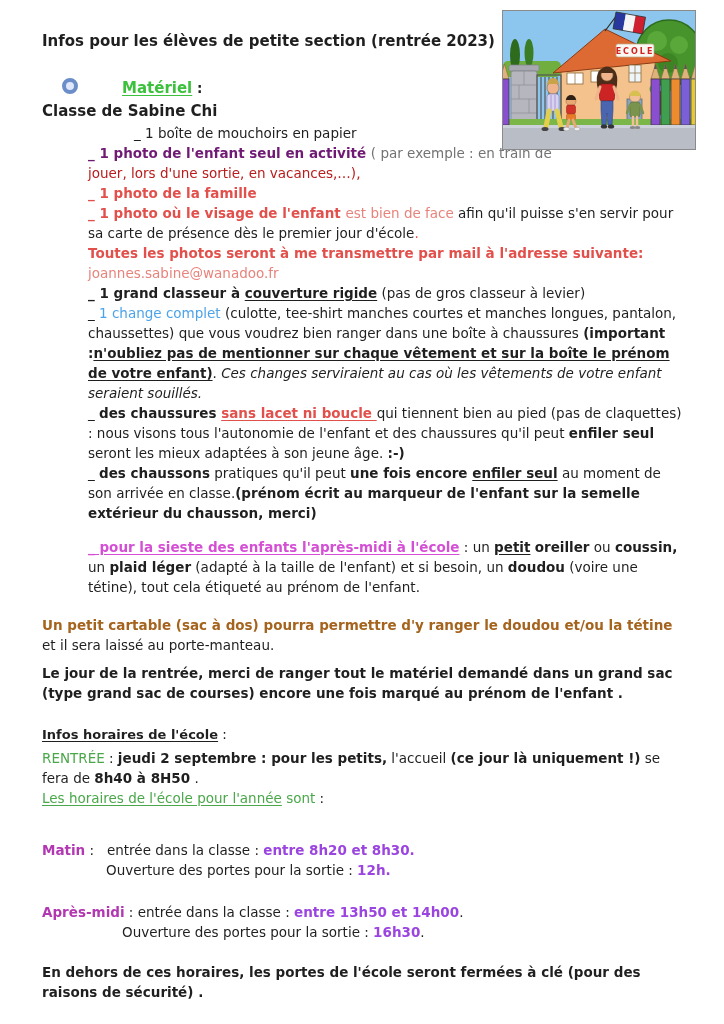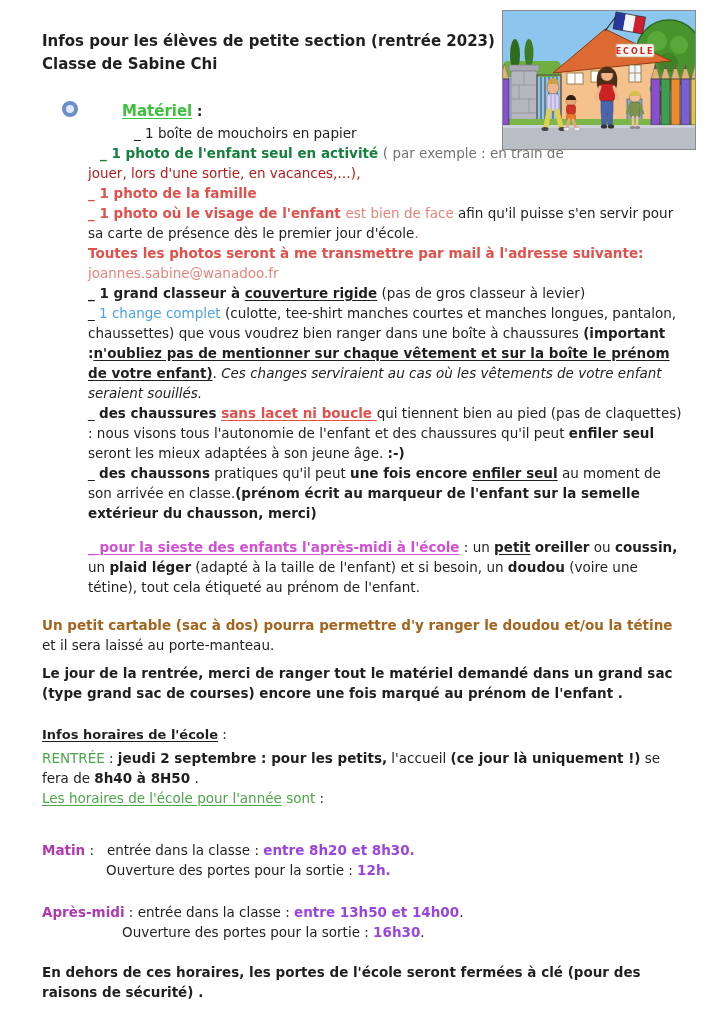--- a/index.html
+++ b/index.html
@@ -162,24 +162,24 @@
         <path d="M127,94 L124,102 M137,94 L140,102" stroke="#7a944e" stroke-width="2.5" stroke-linecap="round" fill="none"></path>
         <path d="M130,106 L130,114 M134,106 L134,114" stroke="#f2c096" stroke-width="2.5" stroke-linecap="round" fill="none"></path>
         <ellipse cx="129.5" cy="116.5" rx="2.8" ry="1.6" fill="#888"></ellipse>
         <ellipse cx="134.5" cy="116.5" rx="2.8" ry="1.6" fill="#888"></ellipse>
       </g>
     </svg>
   </div>
 
   <div class="doc-body doc" id="doc-body">
       <div class="para m0"><span class="run b fs15" style="color: rgb(31, 31, 31);">Infos pour les élèves de petite section (rentrée 2023)</span></div>
+      <div class="para bullet-line" style="margin-top: 24px;"><span class="bullet" style="border-color: rgb(107, 142, 201);"></span><span class="run b u fs15" style="color: rgb(60, 193, 60);">Matériel</span><span class="run b" style="color: rgb(31, 31, 31);"> :</span></div>
       <div class="para m0"><span class="run b fs15" style="color: rgb(31, 31, 31);">Classe de Sabine Chi</span></div>
-      <div class="para bullet-line" style="margin-top: 24px;"><span class="bullet" style="border-color: rgb(107, 142, 201);"></span><span class="run b u fs15" style="color: rgb(60, 193, 60);">Matériel</span><span class="run b" style="color: rgb(31, 31, 31);"> :</span></div>
       <div class="para list2"><span class="run" style="color: rgb(31, 31, 31);">_ 1 boîte de mouchoirs en papier</span></div>
-      <div class="para list"><span class="run b" style="color: #15803d; margin-left: 12px;">_ 1 photo de l'enfant seul en activité </span><span class="run" style="color: #737373;">( par exemple : en train de</span><br><span class="run" style="color: #b91c1c;">jouer, lors d'une sortie, en vacances,…),</span></div>
+      <div class="para list"><span class="run b" style="color: #701a75;">_ 1 photo de l'enfant seul en activité </span><span class="run" style="color: #737373;">( par exemple : en train de</span><br><span class="run" style="color: #b91c1c;">jouer, lors d'une sortie, en vacances,…),</span></div>
       <div class="para list"><span class="run b" style="color: rgb(226, 80, 76);">_ 1 photo de la famille</span></div>
       <div class="para list"><span class="run b" style="color: rgb(226, 80, 76);">_ 1 photo où le visage de l'enfant </span><span class="run" style="color: rgb(232, 131, 124);">est bien de face </span><span class="run" style="color: rgb(31, 31, 31);">afin qu'il puisse s'en servir pour sa carte de présence dès le premier jour d'école</span><span class="run" style="color: rgb(226, 80, 76);">.</span></div>
       <div class="para list"><span class="run b" style="color: rgb(226, 80, 76);">Toutes les photos seront à me transmettre par mail à l'adresse suivante:</span></div>
       <div class="para list"><span class="run" style="color: rgb(232, 131, 124);">joannes.sabine@wanadoo.fr</span></div>
       <div class="para list"><span class="run b" style="color: rgb(31, 31, 31);">_ 1 grand classeur à </span><span class="run b u" style="color: rgb(31, 31, 31);">couverture rigide</span><span class="run" style="color: rgb(31, 31, 31);"> (pas de gros classeur à levier)</span></div>
       <div class="para list"><span class="run" style="color: rgb(31, 31, 31);">_ </span><span class="run" style="color: rgb(77, 163, 232);">1 change complet</span><span class="run" style="color: rgb(31, 31, 31);"> (culotte, tee-shirt manches courtes et manches longues, pantalon, chaussettes) que vous voudrez bien ranger dans une boîte à chaussures </span><span class="run b" style="color: rgb(31, 31, 31);">(important :</span><span class="run b u" style="color: rgb(31, 31, 31);">n'oubliez pas de mentionner sur chaque vêtement et sur la boîte le prénom de votre enfant)</span><span class="run" style="color: rgb(31, 31, 31);">. </span><span class="run i" style="color: rgb(31, 31, 31);">Ces changes serviraient au cas où les vêtements de votre enfant seraient souillés.</span></div>
       <div class="para list"><span class="run" style="color: rgb(31, 31, 31);">_ </span><span class="run b" style="color: rgb(31, 31, 31);">des chaussures </span><span class="run b u" style="color: rgb(226, 80, 76);">sans lacet ni boucle </span><span class="run" style="color: rgb(31, 31, 31);">qui tiennent bien au pied (pas de claquettes) : nous visons tous l'autonomie de l'enfant et des chaussures qu'il peut </span><span class="run b" style="color: rgb(31, 31, 31);">enfiler seul</span><span class="run" style="color: rgb(31, 31, 31);"> seront les mieux adaptées à son jeune âge.  </span><span class="run b" style="color: rgb(31, 31, 31);">:-)</span></div>
       <div class="para list"><span class="run" style="color: rgb(31, 31, 31);">_ </span><span class="run b" style="color: rgb(31, 31, 31);">des chaussons</span><span class="run" style="color: rgb(31, 31, 31);"> pratiques qu'il peut </span><span class="run b" style="color: rgb(31, 31, 31);">une fois encore </span><span class="run b u" style="color: rgb(31, 31, 31);">enfiler seul</span><span class="run" style="color: rgb(31, 31, 31);"> au moment de son arrivée en classe.</span><span class="run b" style="color: rgb(31, 31, 31);">(prénom écrit au marqueur de l'enfant sur la semelle extérieur du chausson, merci)</span></div>
       <div class="para list" style="margin-top: 14px;"><span class="run b u" style="color: rgb(212, 79, 212);">_ pour la sieste des enfants l'après-midi à l'école</span><span class="run" style="color: rgb(31, 31, 31);"> : un </span><span class="run b u" style="color: rgb(31, 31, 31);">petit</span><span class="run" style="color: rgb(31, 31, 31);"> </span><span class="run b" style="color: rgb(31, 31, 31);">oreiller</span><span class="run" style="color: rgb(31, 31, 31);"> ou </span><span class="run b" style="color: rgb(31, 31, 31);">coussin,</span><span class="run" style="color: rgb(31, 31, 31);"> un </span><span class="run b" style="color: rgb(31, 31, 31);">plaid léger</span><span class="run" style="color: rgb(31, 31, 31);"> (adapté à la taille de l'enfant) et si besoin, un </span><span class="run b" style="color: rgb(31, 31, 31);">doudou</span><span class="run" style="color: rgb(31, 31, 31);"> (voire une tétine), tout cela étiqueté au prénom de l'enfant.</span></div>
       <div class="para m0" style="margin-top: 18px;"><span class="run b" style="color: rgb(165, 100, 30);">Un petit cartable (sac à dos) pourra permettre d'y ranger le doudou et/ou la tétine</span><span class="run" style="color: rgb(31, 31, 31);"> et il sera laissé au porte-manteau.</span></div>

